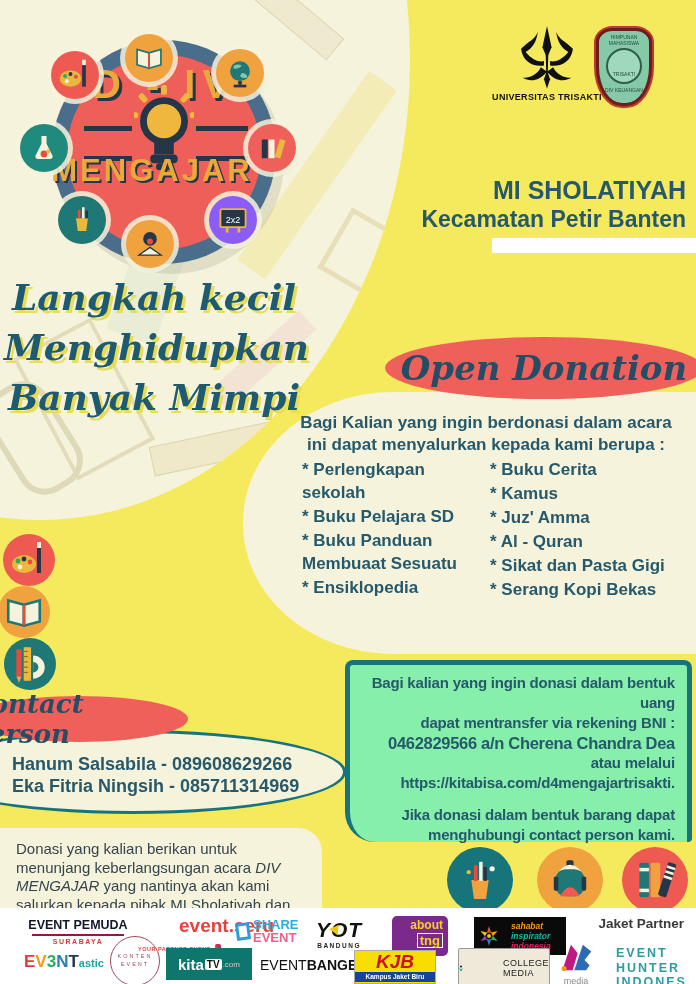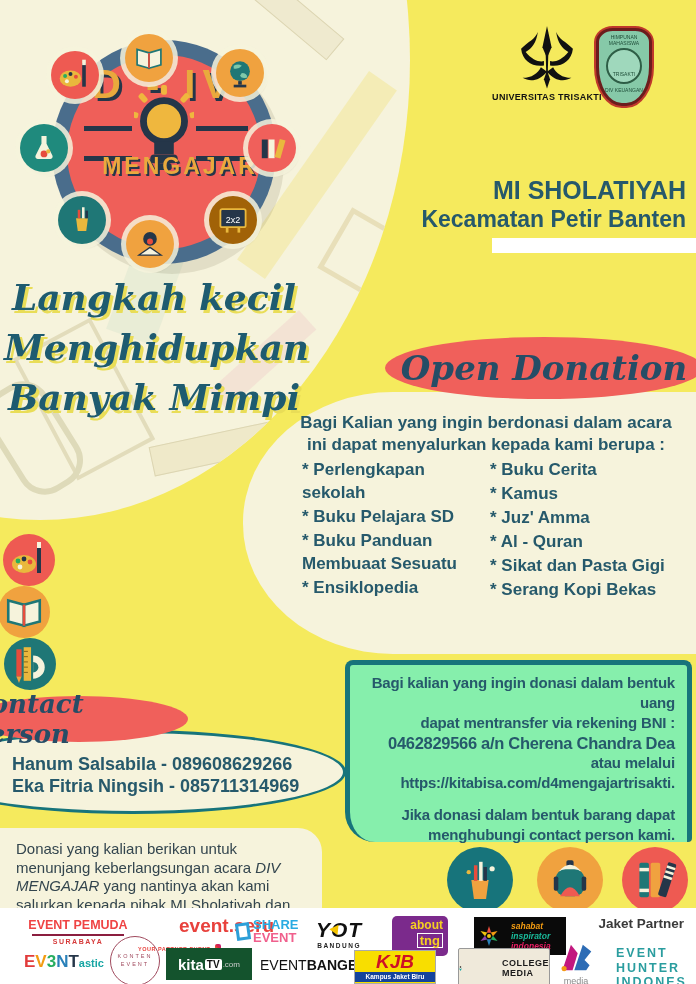--- a/index.html
+++ b/index.html
@@ -10,21 +10,21 @@
   .script{font-family:"DejaVu Serif",serif;font-style:italic;font-weight:bold;}
   
   #blob{left:-330px;top:-400px;width:740px;height:920px;background:#F6F3DC;border-radius:50%;overflow:hidden;}
   .doodle{position:absolute;}
   
   .ring-shadow{left:60px;top:50px;width:224px;height:224px;border-radius:50%;background:rgba(80,75,40,.12);}
   #ring{left:52px;top:40px;width:224px;height:224px;border-radius:50%;background:#4A6D8C;}
   #coral-core{left:67px;top:55px;width:194px;height:194px;border-radius:50%;background:#EF5F59;}
   .logo-title{left:52px;top:62px;width:224px;text-align:center;font-size:40px;font-weight:bold;
               letter-spacing:7px;color:#E9A93D;text-shadow:3px 3px 0 #253649;}
-  .logo-sub{left:56px;top:153px;width:248px;text-align:center;font-size:23px;font-weight:bold;
+  .logo-sub{left:28px;top:153px;width:248px;text-align:center;font-size:31px;font-weight:bold;
             letter-spacing:3px;color:#E9A93D;text-shadow:2px 2px 0 #253649;}
   .hline{height:5px;background:#253649;}
   .sat{width:48px;height:48px;border-radius:50%;display:flex;align-items:center;justify-content:center;
        box-shadow:0 0 0 5px rgba(246,243,220,.85),3px 4px 2px rgba(0,0,0,.08);}
   
   .school{right:10px;top:176px;width:290px;text-align:right;font-weight:600;line-height:29px;}
   .white-band{left:492px;top:238px;width:204px;height:15px;background:#FFFFFF;}
   .date{right:8px;top:256px;width:300px;text-align:right;font-size:34px;font-weight:bold;letter-spacing:1px;}
   
   .tagline{left:4px;top:272px;width:300px;text-align:center;font-size:36px;color:#1E5B70;
@@ -57,21 +57,21 @@
   #transfer .url{font-size:15px;font-weight:800;}
   #transfer .gap{height:12px;}
   
   #note{left:0;top:828px;width:322px;height:80px;background:#F6F3DC;border-radius:0 24px 0 0;
         box-sizing:border-box;padding:12px 10px 0 16px;font-size:15px;line-height:18.5px;color:#33454E;}
   
   .big-ic{width:66px;height:66px;border-radius:50%;display:flex;align-items:center;justify-content:center;}
   
   #strip{left:0;top:908px;width:696px;height:76px;background:#FFFFFF;}
   #strip .abs{position:absolute;}
-  .ep-name{font-size:12.5px;font-weight:800;color:#ef4444;text-align:center;}
+  .ep-name{font-size:12.5px;font-weight:800;color:#0f172a;text-align:center;}
   .ep-line{height:2px;background:#8B1E3F;margin:2px 4px;}
   .ep-sub{font-size:7px;font-weight:700;color:#D63A3A;letter-spacing:1.5px;text-align:center;}
   .seru{font-size:19px;font-weight:800;color:#E8413C;margin-left:41px;}
   .seru-sub{font-size:5.5px;font-weight:700;color:#E8413C;letter-spacing:.5px;}
   .ig{display:inline-block;width:6px;height:6px;border-radius:2px;
       background:linear-gradient(45deg,#f09433,#dc2743,#bc1888);vertical-align:middle;}
   .share-txt{font-size:13px;font-weight:800;line-height:13px;}
   .share-ic{width:14px;height:17px;background:#2D9FD8;transform:rotate(-8deg);position:relative;margin-right:3px;}
   .share-ic::after{content:"";position:absolute;inset:3px;background:#fff;}
   .yot{font-size:21px;font-weight:900;font-style:italic;color:#101010;letter-spacing:1px;position:relative;}
@@ -85,33 +85,33 @@
   .about .a1{font-size:12px;font-weight:900;color:#F5D021;line-height:12px;}
   .about .a2{font-size:13px;font-weight:900;color:#F5D021;border:1.5px solid #fff;
              display:inline-block;padding:0 2px;line-height:13px;}
   .sahabat{width:92px;height:38px;background:#0A0A0A;display:flex;align-items:center;padding:0 4px;box-sizing:border-box;}
   .sahabat .txt{font-style:italic;font-size:8.5px;line-height:10px;font-weight:700;margin-left:11px;}
   .mp-label{font-size:13.5px;font-weight:600;color:#3A3A3A;}
   .ea{font-size:17px;font-weight:900;}
   .ea-sub{font-size:11px;font-weight:800;color:#16A5A3;}
   .konten{width:50px;height:50px;border:1.5px solid #A04A5E;border-radius:50%;box-sizing:border-box;
           text-align:center;padding-top:15px;font-size:5.5px;letter-spacing:2px;color:#A04A5E;line-height:8px;}
-  .kitatv{width:86px;height:32px;background:#14532d;display:flex;align-items:center;justify-content:center;gap:1px;}
+  .kitatv{width:86px;height:32px;background:#0f766e;display:flex;align-items:center;justify-content:center;gap:1px;}
   .kt1{font-size:15px;font-weight:800;color:#fff;}
   .kt2{font-size:10px;font-weight:900;color:#111;background:#fff;padding:0 2px;border-radius:2px;}
   .kt3{font-size:8px;color:#ccc;}
   .eb1{font-size:14px;color:#111;}
   .eb2{font-size:14px;font-weight:800;color:#111;}
   .eb3{font-size:16px;font-weight:800;color:#E84040;}
   .kjb{width:82px;height:34px;background:#F8DE00;border:1px solid #aaa;box-sizing:border-box;text-align:center;}
   .kjb .k1{font-size:19px;font-weight:900;font-style:italic;color:#CE1126;line-height:21px;display:block;}
   .kjb .k2{display:block;background:#15449C;color:#fff;font-size:6.5px;font-weight:700;line-height:10px;}
   .college{width:90px;height:38px;background:#EFE9DA;border:1px solid #999;border-radius:2px;
            display:flex;align-items:center;justify-content:center;gap:3px;}
-  .college .txt{font-size:9px;font-weight:700;color:#1a1a1a;letter-spacing:.5px;margin-left:37px;}
+  .college .txt{font-size:9px;font-weight:400;color:#1a1a1a;letter-spacing:.5px;margin-left:37px;}
   .me-txt{font-size:9px;color:#8a8a8a;text-align:center;}
   .hunter{font-size:12.5px;font-weight:800;color:#2A9D9F;letter-spacing:2px;line-height:14.5px;}
 </style>
 </head>
 <body>
 
 <div id="poster">
 
   <div id="blob" class="abs">
     <div class="doodle" style="left:540px;top:390px;width:140px;height:26px;transform:rotate(40deg);background:#EFEACF;border:1px solid #DCD5B2;"></div>
@@ -191,21 +191,21 @@
       </svg>
   </div>
   <div class="abs sat" style="left:58px;top:196px;background:#1F7776;">
     <svg width="34" height="34" viewBox="0 0 40 40">
         <path d="M13 18 h14 l-2 15 h-10 Z" fill="#E9B83D"></path>
         <rect x="15" y="8" width="3" height="10" fill="#E74C3C"></rect>
         <rect x="20" y="5" width="3" height="13" fill="#F6F3DC"></rect>
         <rect x="24" y="9" width="3" height="9" fill="#253649"></rect>
       </svg>
   </div>
-  <div class="abs sat" style="left:209px;top:196px;background:#a16207;">
+  <div class="abs sat" style="left:209px;top:196px;background:#8b5cf6;">
     <svg width="36" height="36" viewBox="0 0 40 40">
         <rect x="6" y="8" width="28" height="20" rx="2" fill="#253649" stroke="#E9B83D" stroke-width="2"></rect>
         <text x="20" y="23" text-anchor="middle" font-size="10" font-family="Liberation Sans,sans-serif" fill="#FFFFFF">2x2</text>
         <rect x="12" y="28" width="3" height="6" fill="#E9B83D"></rect>
         <rect x="25" y="28" width="3" height="6" fill="#E9B83D"></rect>
       </svg>
   </div>
   <div class="abs sat" style="left:126px;top:220px;background:#F0A23F;">
     <svg width="34" height="34" viewBox="0 0 40 40">
         <circle cx="20" cy="14" r="8" fill="#253649"></circle>

